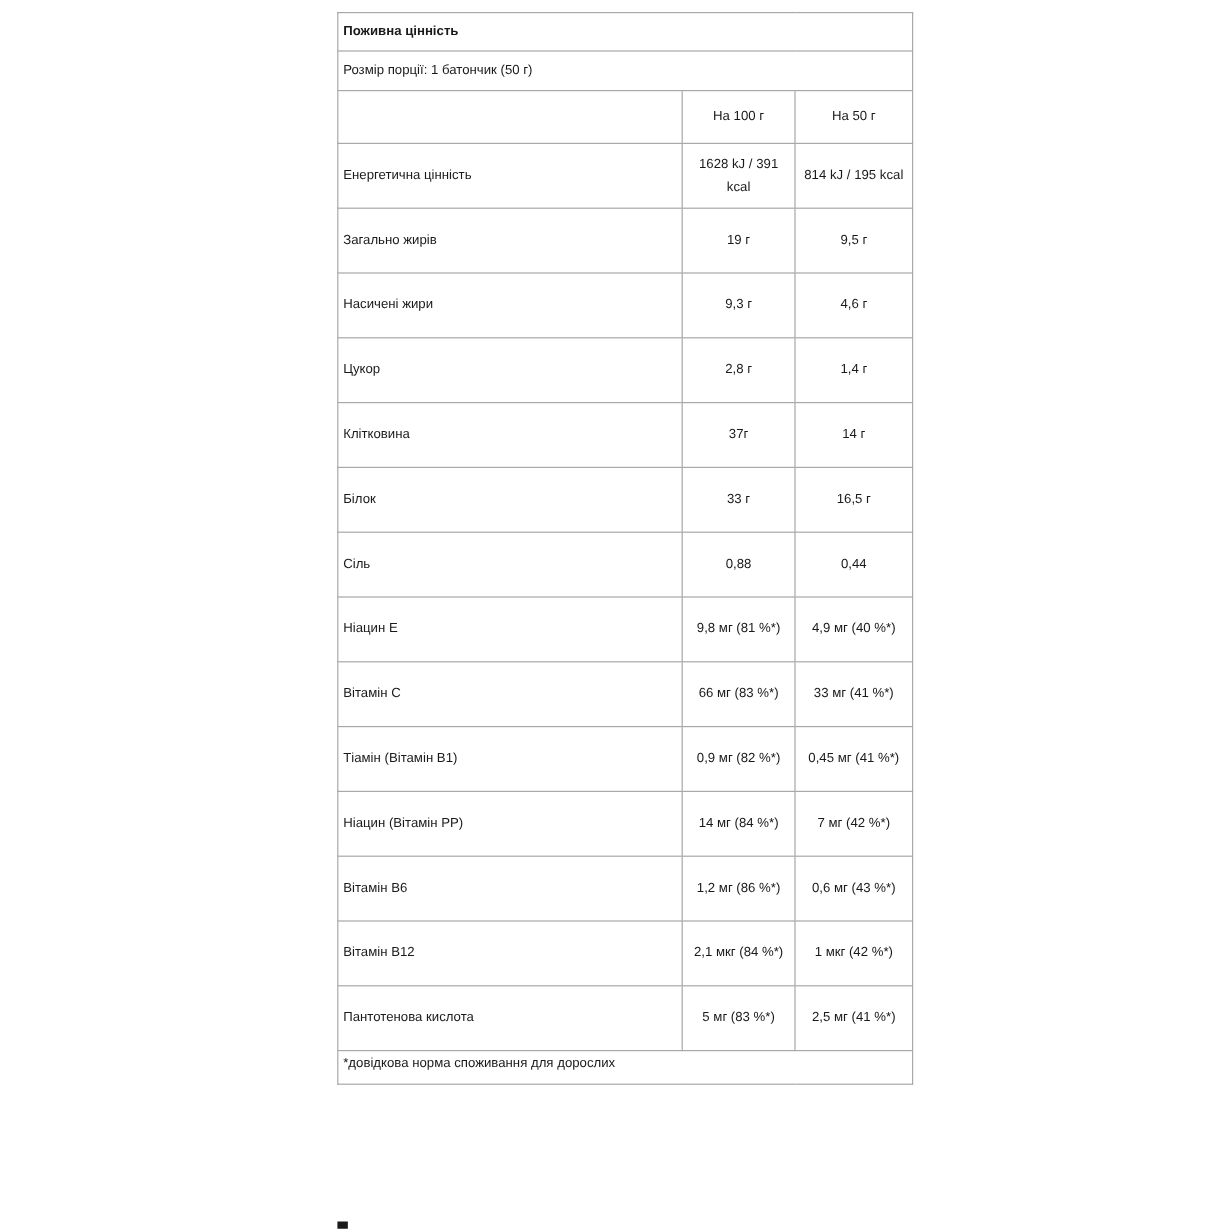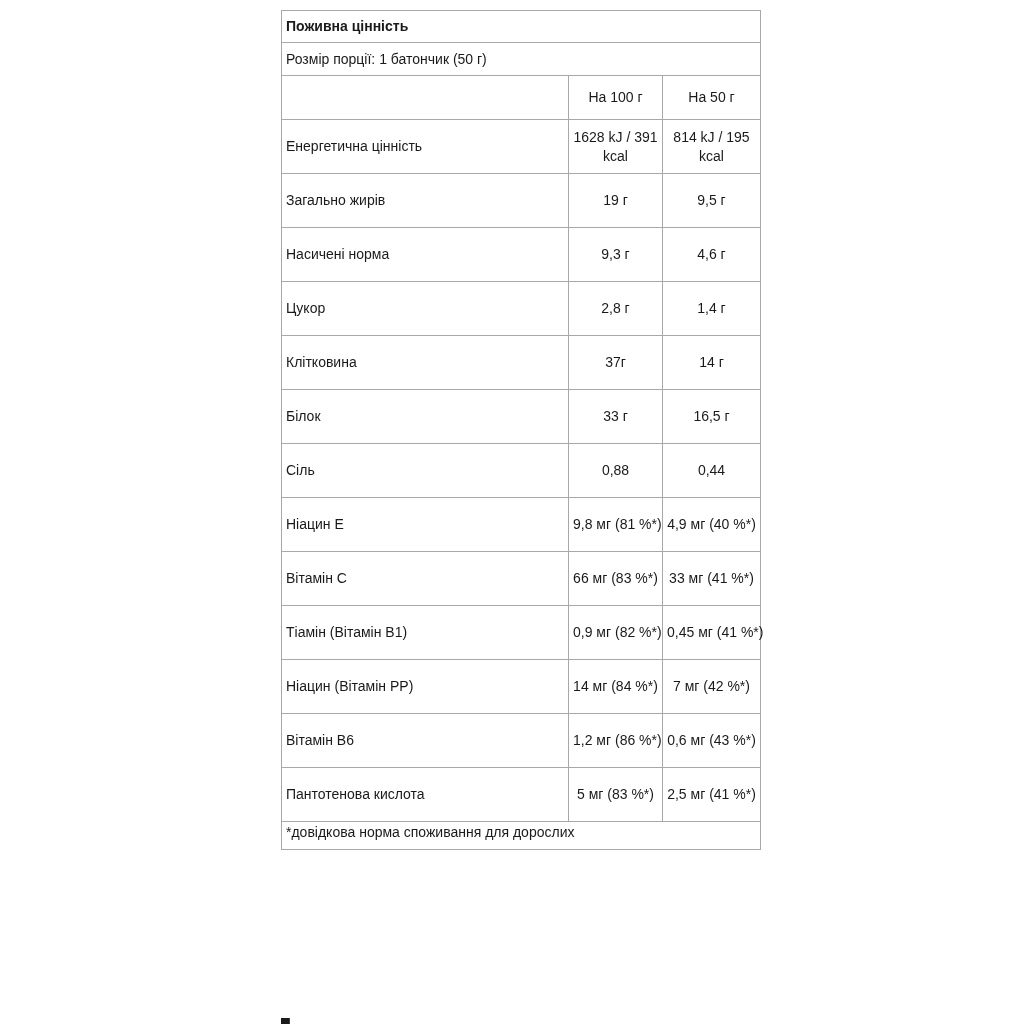--- a/index.html
+++ b/index.html
@@ -15,21 +15,21 @@
     .wrap {
       position: absolute;
       left: 281px;
       top: 10px;
       width: 479px;
     }
     table.nutri {
       border-collapse: collapse;
       width: 479px;
       table-layout: fixed;
-      font-size: 14px;
+      font-size: 11px;
     }
     table.nutri td {
       border: 1px solid #a8a8a8;
       padding: 0 4px;
       vertical-align: middle;
       line-height: 19px;
     }
     col.c1 { width: 287px; }
     col.c2 { width: 94px; }
     col.c3 { width: 98px; }
@@ -88,21 +88,21 @@
         <td class="b">Енергетична цінність</td>
         <td class="num">1628 kJ / 391 kcal</td>
         <td class="num">814 kJ / 195 kcal</td>
       </tr>
       <tr class="data-row">
         <td class="b">Загально жирів</td>
         <td class="num">19 г</td>
         <td class="num">9,5 г</td>
       </tr>
       <tr class="data-row">
-        <td>Насичені норма</td>
+        <td>Насичені жири</td>
         <td class="num">9,3 г</td>
         <td class="num">4,6 г</td>
       </tr>
       <tr class="data-row">
         <td>Цукор</td>
         <td class="num">2,8 г</td>
         <td class="num">1,4 г</td>
       </tr>
       <tr class="data-row">
         <td class="b">Клітковина</td>
@@ -138,20 +138,25 @@
         <td>Ніацин (Вітамін PP)</td>
         <td class="num nowrap">14 мг (84 %*)</td>
         <td class="num nowrap">7 мг (42 %*)</td>
       </tr>
       <tr class="data-row">
         <td>Вітамін B6</td>
         <td class="num nowrap">1,2 мг (86 %*)</td>
         <td class="num nowrap">0,6 мг (43 %*)</td>
       </tr>
       <tr class="data-row">
+        <td>Вітамін B12</td>
+        <td class="num nowrap">2,1 мкг (84 %*)</td>
+        <td class="num nowrap">1 мкг (42 %*)</td>
+      </tr>
+      <tr class="data-row">
         <td>Пантотенова кислота</td>
         <td class="num nowrap">5 мг (83 %*)</td>
         <td class="num nowrap">2,5 мг (41 %*)</td>
       </tr>
 
       <tr class="foot-row">
         <td colspan="3">*довідкова норма споживання для дорослих</td>
       </tr>
     </tbody>
   </table>

